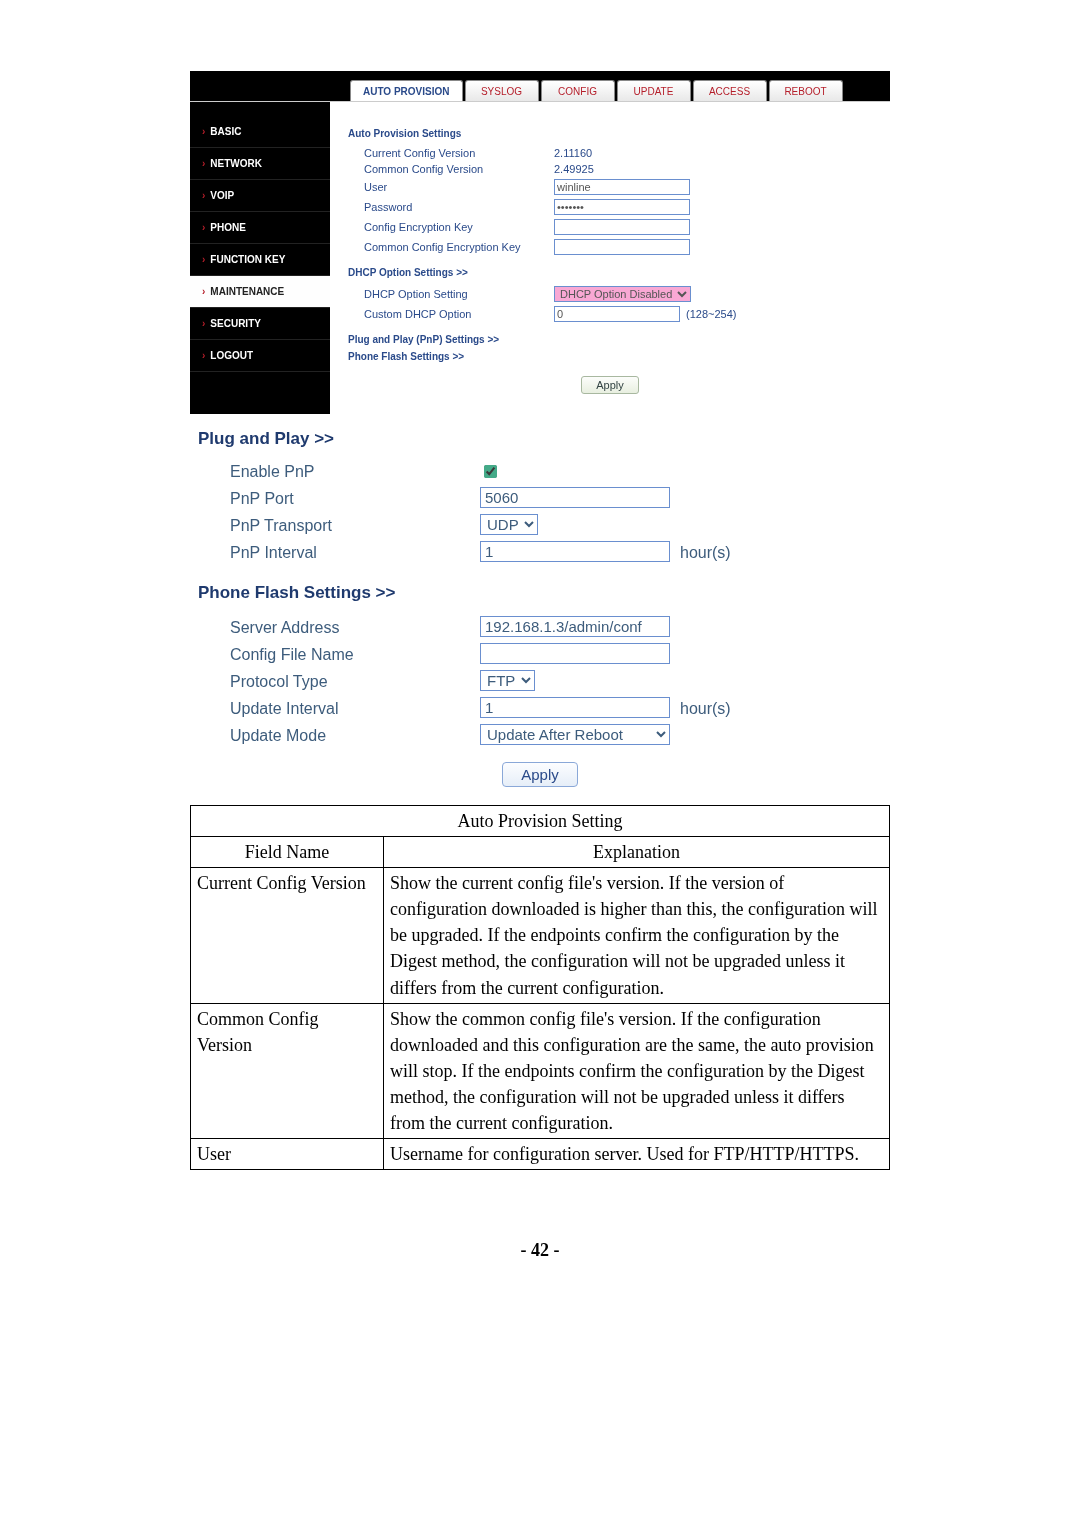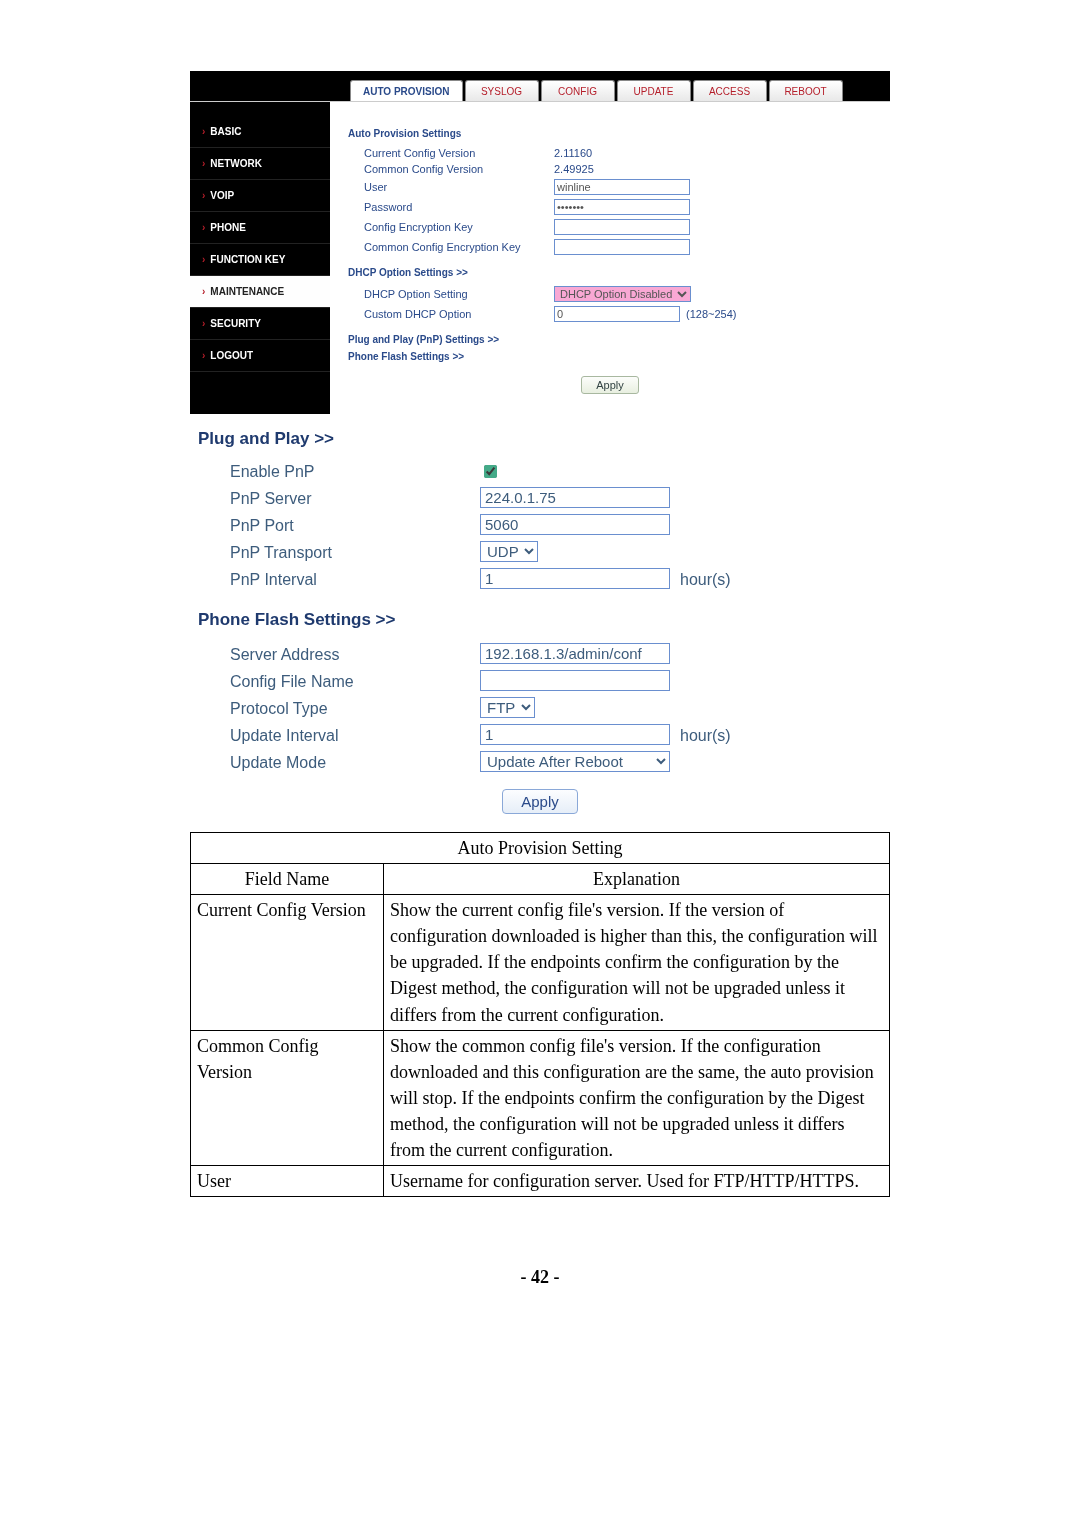--- a/index.html
+++ b/index.html
@@ -281,24 +281,20 @@
         <button class="applybtn">Apply</button>
       </div>
     </div>
   </div>
 
   <div class="shot2">
     <div class="sec2title">Plug and Play &gt;&gt;</div>
     <div class="row2">
         <span class="lbl2">Enable PnP</span>
         <input type="checkbox" checked="" style="">
-      </div>
-    <div class="row2">
-        <span class="lbl2">PnP Server</span>
-        <input type="text" value="224.0.1.75" style="">
       </div>
     <div class="row2">
         <span class="lbl2">PnP Port</span>
         <input type="text" value="5060" style="">
       </div>
     <div class="row2">
         <span class="lbl2">PnP Transport</span>
         <select><option>UDP</option></select>
       </div>
     <div class="row2">

